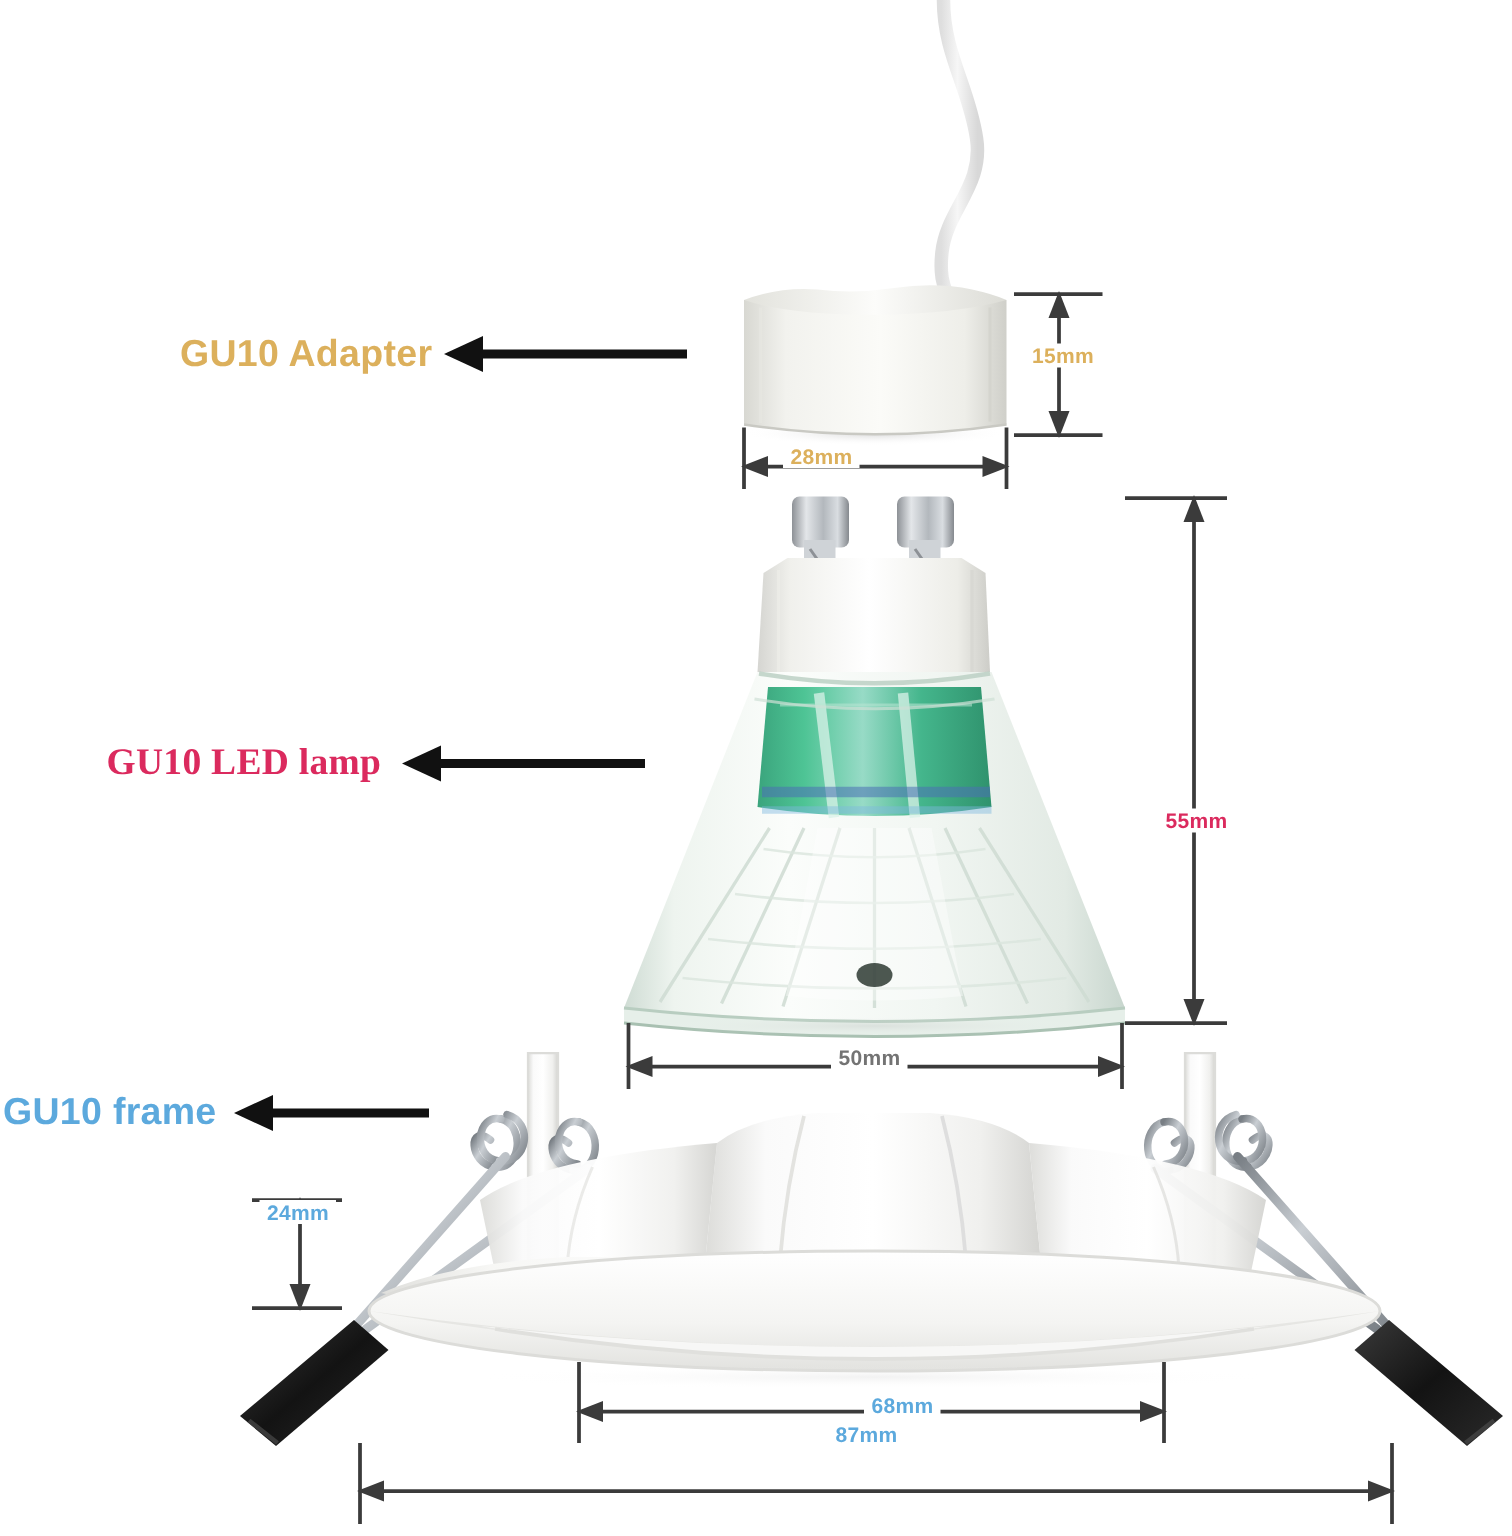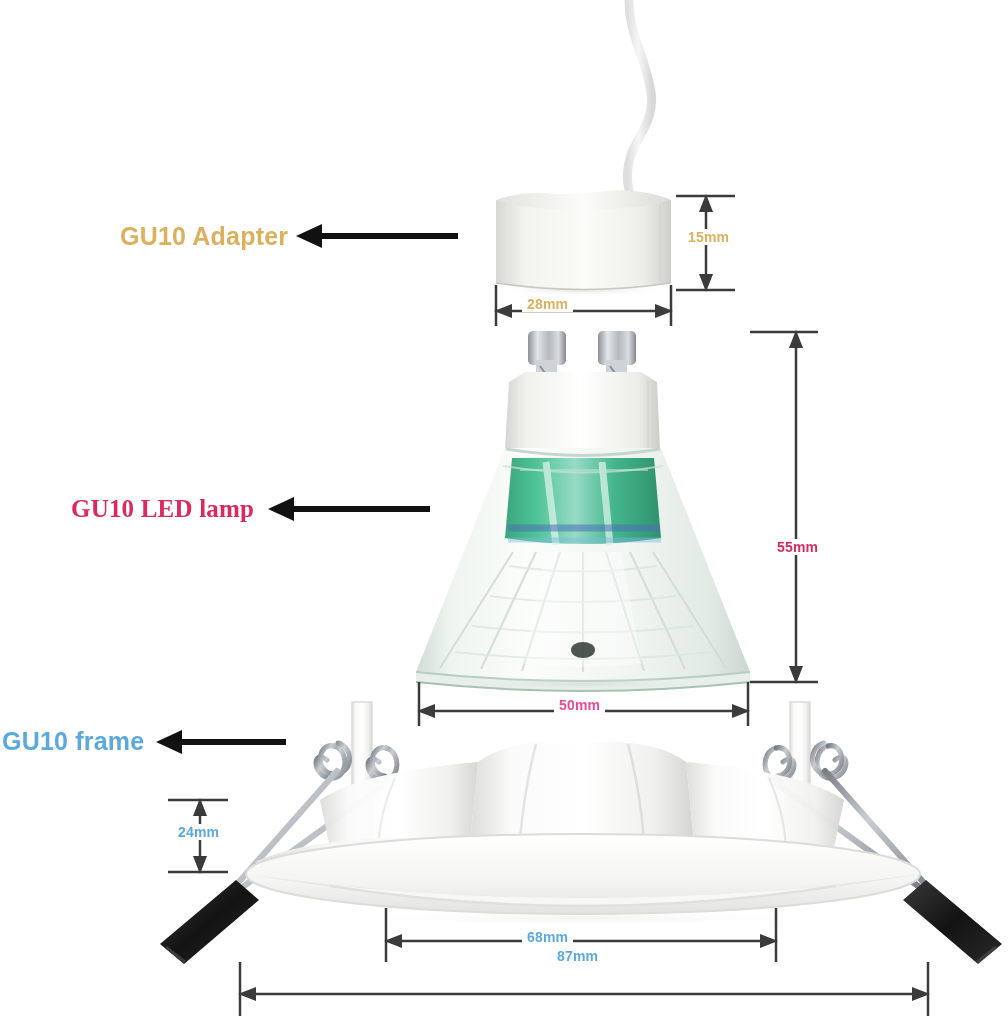--- a/index.html
+++ b/index.html
@@ -45,22 +45,22 @@
     letter-spacing: 0.2px;
   }
   #lbl-adapter { left: 120px; top: 222px; }
   #lbl-lamp    { left: 71px;  top: 495px; font-family: Liberation Serif, serif; }
   #lbl-frame   { left: 2px;   top: 727px; text-align: right; }
 
   #dim-15 { left: 683px; top: 229px; }
   #dim-28 { left: 522px; top: 296px; }
   #dim-55 { left: 772px; top: 493px; margin-top: 46px; }
   #dim-50 { left: 554px; top: 697px; }
-  #dim-24 { left: 173px; top: 824px; }
-  #dim-68 { left: 522px; top: 929px; }
+  #dim-24 { left: 173px; top: 800px; }
+  #dim-68 { left: 576px; top: 929px; }
   #dim-87 { left: 552px; top: 948px; }
 </style>
 </head>
 <body>
 
 <div id="stage">
 
   <svg id="artwork" viewBox="0 0 1008 1024">
     <defs>
       <linearGradient id="gWire" x1="0" y1="0" x2="1" y2="0">
@@ -349,21 +349,21 @@
   <span class="callout-label" id="lbl-lamp" style="color:#db2a5e">GU10 LED lamp</span>
 
   <span class="callout-label" id="lbl-frame" style="color:#5ca9dd">GU10 frame</span>
 
   <span class="dim-label" id="dim-15" style="color:#dcb05c">15mm</span>
 
   <span class="dim-label" id="dim-28" style="color:#dcb05c">28mm</span>
 
   <span class="dim-label" id="dim-55" style="color:#db2a5e">55mm</span>
 
-  <span class="dim-label" id="dim-50" style="color:#ec4899">50mm</span>
+  <span class="dim-label" id="dim-50" style="color:#737373">50mm</span>
 
   <span class="dim-label" id="dim-24" style="color:#5ca9dd">24mm</span>
 
   <span class="dim-label" id="dim-68" style="color:#5ca9dd">68mm</span>
 
   <span class="dim-label" id="dim-87" style="color:#5ca9dd">87mm</span>
 
 </div>
 
 </body></html>

